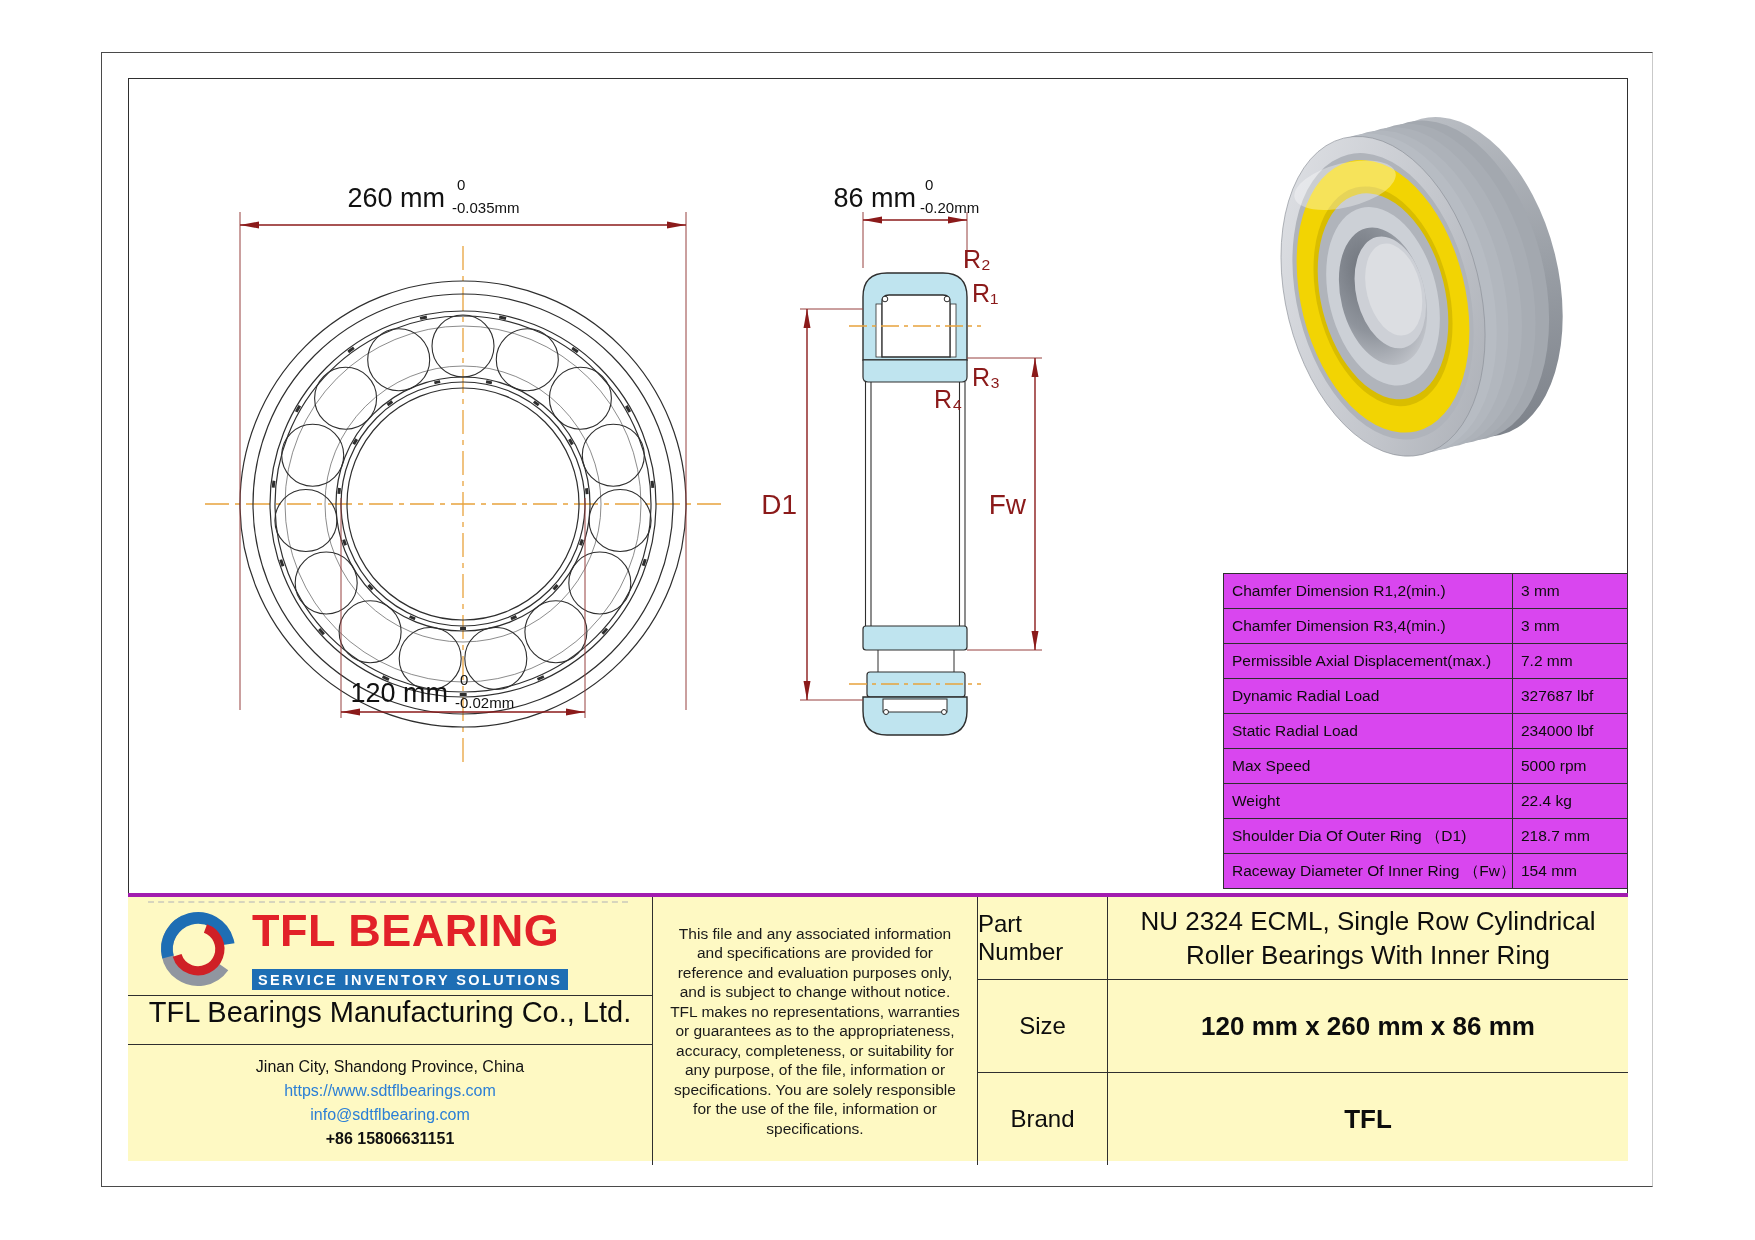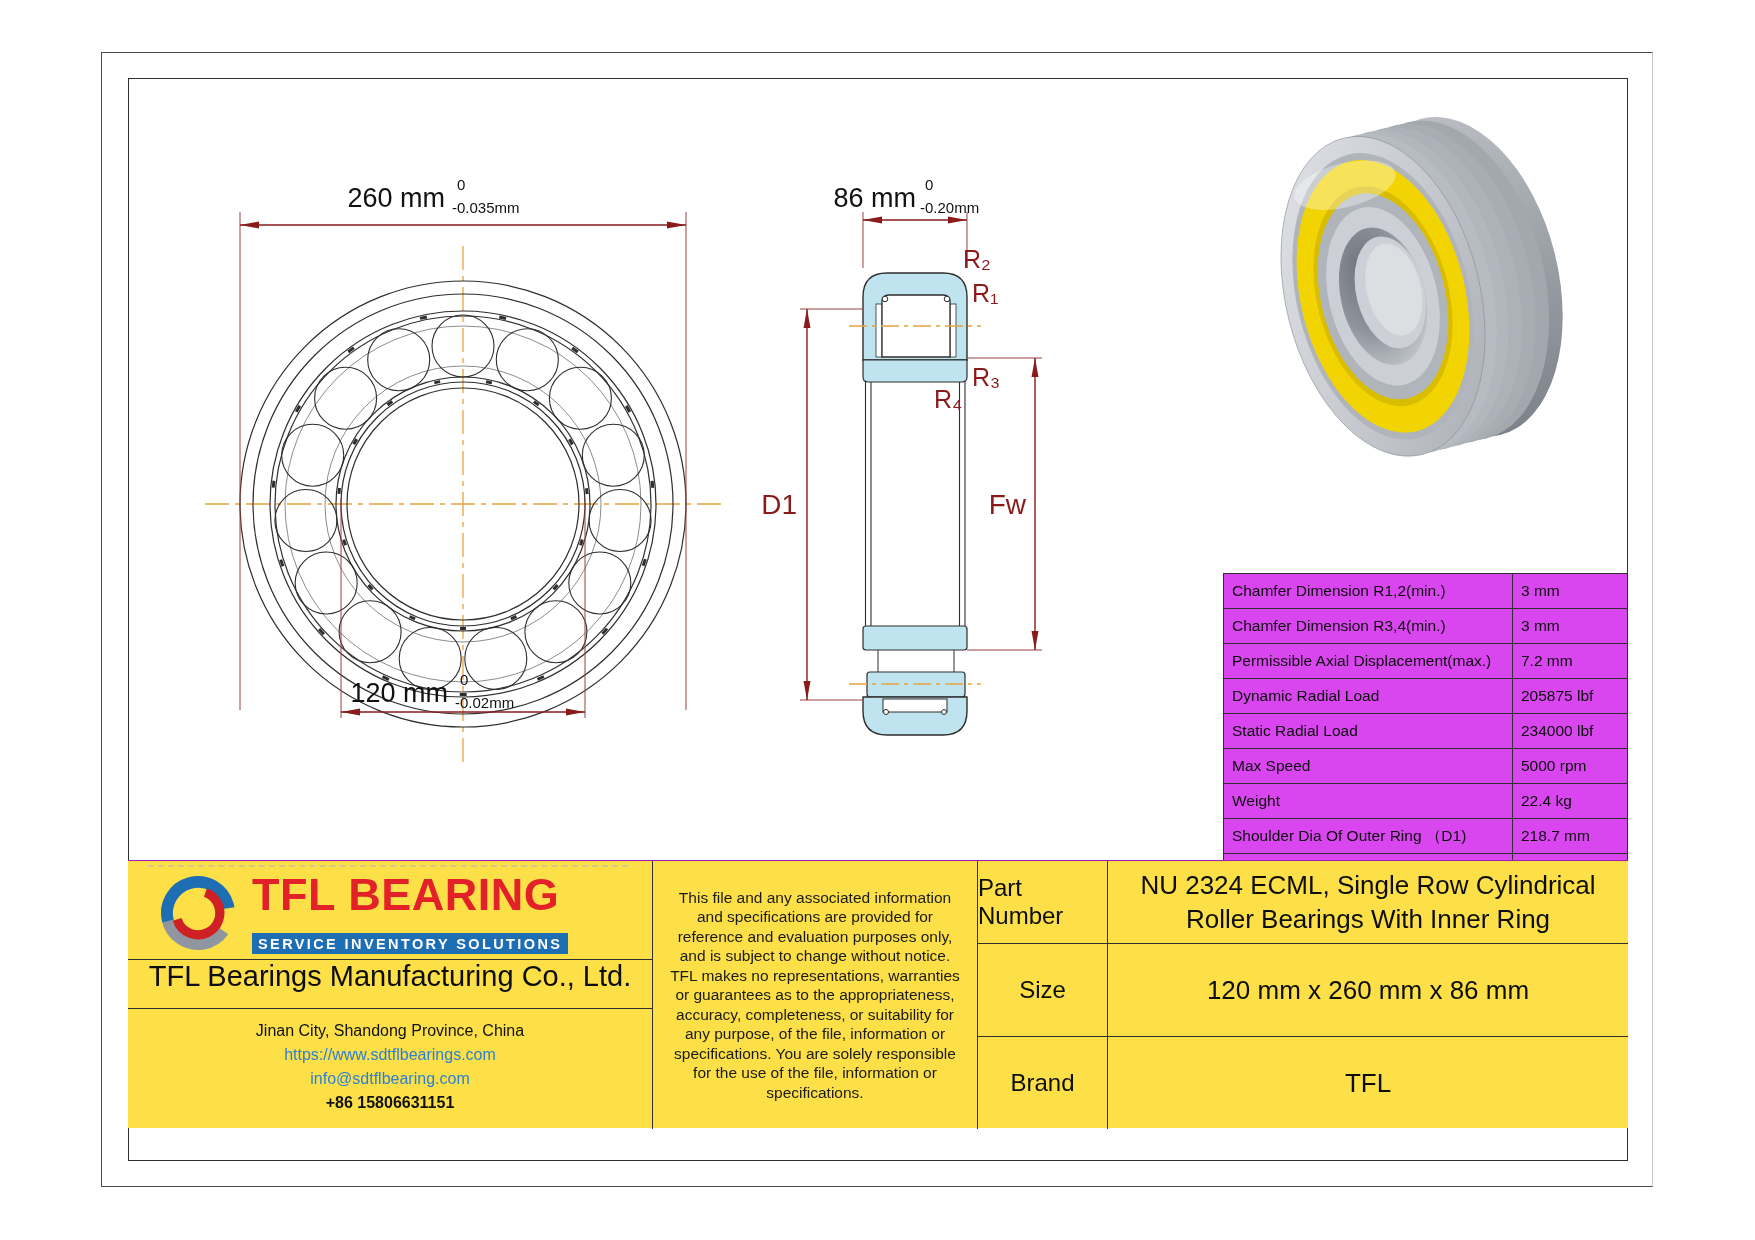--- a/index.html
+++ b/index.html
@@ -6,22 +6,22 @@
   .page{position:relative;width:1755px;height:1240px;background:#fff;overflow:hidden;
         font-family:"Liberation Sans","DejaVu Sans",sans-serif;color:#111;padding-left:8px;}
   .outer-frame{position:absolute;left:101px;top:52px;width:1552px;height:1135px;
         border:1px solid #4a4a4a;border-right-color:#c9c9c9;box-sizing:border-box;}
   .inner-frame{position:absolute;left:128px;top:78px;width:1500px;height:1083px;
         border:1.5px solid #2f2f2f;box-sizing:border-box;}
   svg{display:block;}
   #drawing{position:absolute;left:0;top:0;pointer-events:none;z-index:4;}
 
   
-  .title-block{position:absolute;left:128px;top:860px;width:1500px;height:268px;
-        border-top:1px solid #a21caf;box-sizing:border-box;z-index:2;background:#fde047;}
+  .title-block{position:absolute;left:128px;top:893px;width:1500px;height:268px;
+        border-top:4px solid #a21caf;box-sizing:border-box;z-index:2;background:#fef9c3;}
   .tb-cell{position:absolute;box-sizing:border-box;border-color:#2f2f2f;}
   .br{border-right:1px solid #2f2f2f;}
   .bb{border-bottom:1px solid #2f2f2f;}
 
   .logo-cell{left:0;top:0;width:525px;height:99px;}
   .artifact{position:absolute;left:20px;top:4px;width:480px;border-top:2px dashed #b9b9b9;opacity:.55;}
   .logo-wrap{position:absolute;left:28px;top:8px;width:480px;height:88px;display:flex;align-items:center;}
   .logo-text{margin-left:12px;}
   .brand-name{font-size:45px;font-weight:bold;color:#e22128;letter-spacing:.5px;line-height:44px;white-space:nowrap;}
   .brand-tagline{margin-top:16px;background:#1e6eb4;color:#fff;font-size:14.5px;font-weight:bold;
@@ -30,21 +30,21 @@
   .company-name{font-size:29px;font-weight:500;color:#0d0d0d;white-space:nowrap;}
   .contact-cell{left:0;top:148px;width:525px;height:120px;text-align:center;padding-top:10px;}
   .contact-cell div{line-height:24px;font-size:16px;}
   .link{color:#2b7fd6;}
   .phone{font-weight:600;}
 
   .disclaimer-cell{left:525px;top:0;width:325px;height:268px;display:flex;align-items:center;}
   .disclaimer-text{font-size:15.5px;line-height:19.5px;text-align:center;padding:0 12px;color:#1a1a1a;}
 
   .field-label{display:flex;align-items:center;justify-content:center;font-size:24px;color:#0d0d0d;}
-  .field-value{display:flex;align-items:center;justify-content:center;text-align:center;font-size:26px;color:#0d0d0d;}
+  .field-value{display:flex;align-items:center;justify-content:center;text-align:center;font-size:26px;color:#0d0d0d;font-weight:bold;}
   .pn-label{left:850px;top:0;width:130px;height:83px;}
   .pn-value{left:980px;top:0;width:520px;height:83px;line-height:34px;padding:0 28px;font-weight:500;}
   .size-label{left:850px;top:83px;width:130px;height:93px;}
   .size-value{left:980px;top:83px;width:520px;height:93px;}
   .brand-label{left:850px;top:176px;width:130px;height:92px;}
   .brand-value{left:980px;top:176px;width:520px;height:92px;}
 
   
   .spec-table{position:absolute;left:1223px;top:573px;width:405px;height:306px;z-index:2;
         border-collapse:collapse;table-layout:fixed;background:#d946ef;}
@@ -222,21 +222,21 @@
       <tr>
           <td>Chamfer Dimension R3,4(min.)</td>
           <td class="val">3 mm</td>
         </tr>
       <tr>
           <td>Permissible Axial Displacement(max.)</td>
           <td class="val">7.2 mm</td>
         </tr>
       <tr>
           <td>Dynamic Radial Load</td>
-          <td class="val">205875 lbf</td>
+          <td class="val">327687 lbf</td>
         </tr>
       <tr>
           <td>Static Radial Load</td>
           <td class="val">234000 lbf</td>
         </tr>
       <tr>
           <td>Max Speed</td>
           <td class="val">5000 rpm</td>
         </tr>
       <tr>

